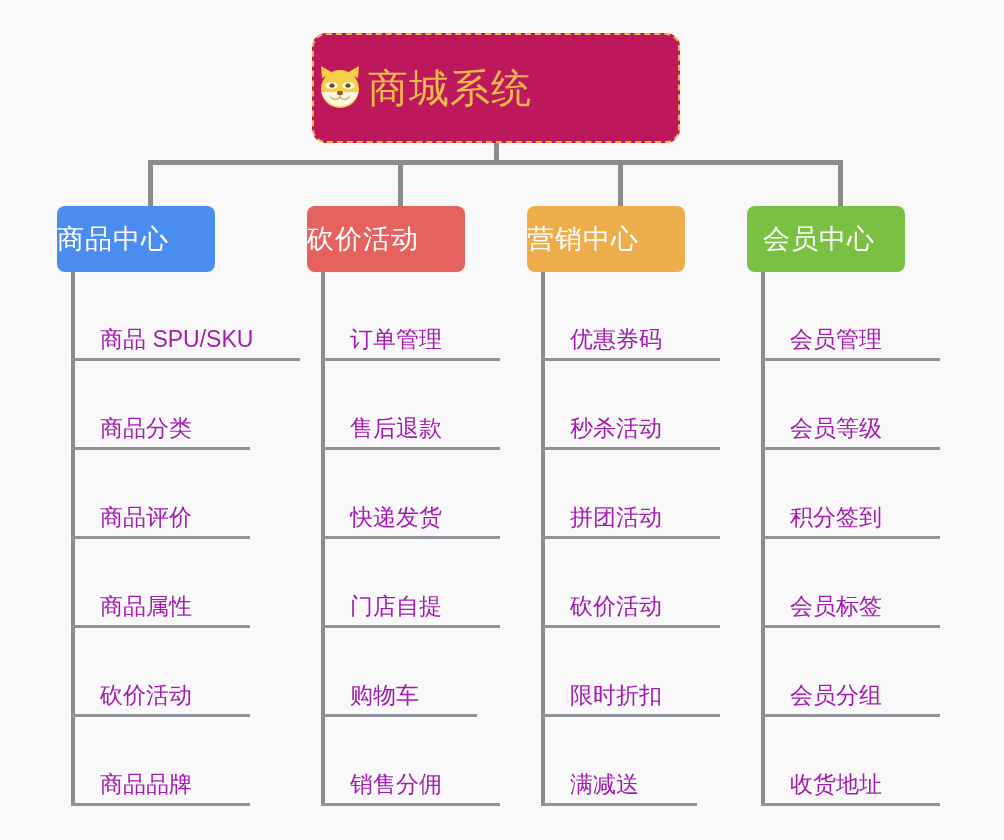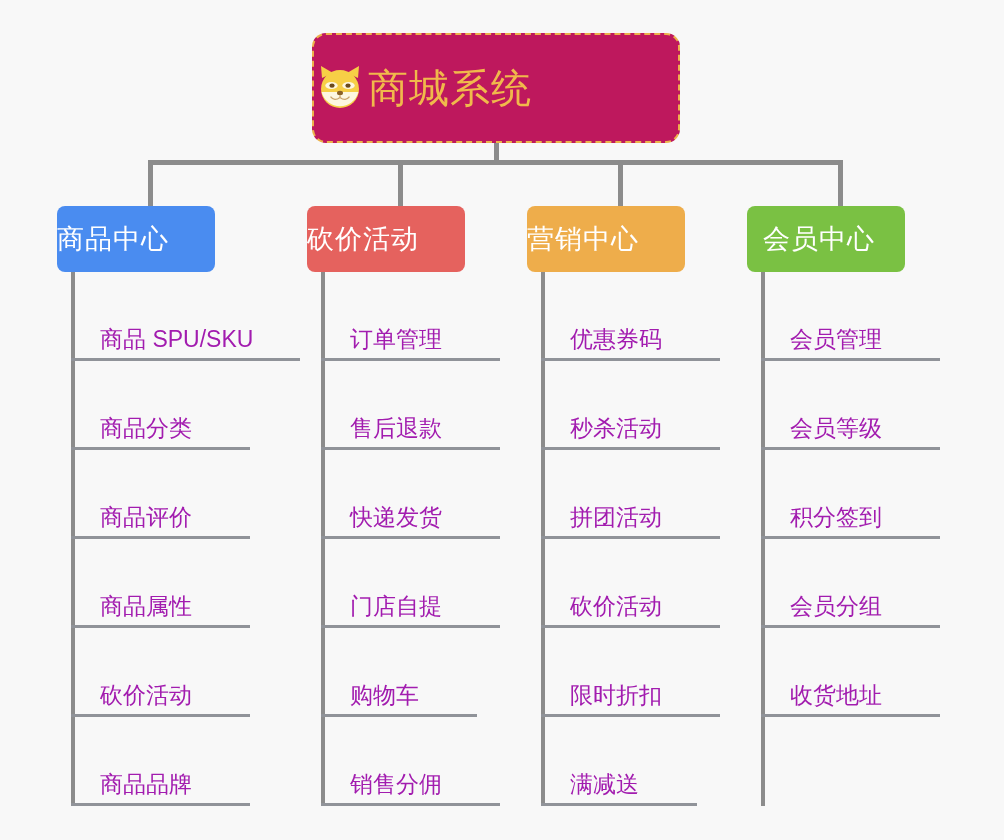--- a/index.html
+++ b/index.html
@@ -289,20 +289,24 @@
           </div>
           <div class="leaf">
             <span class="leaf-label">会员等级</span>
             <div class="leaf-underline" style="width: 179px;"></div>
           </div>
           <div class="leaf">
             <span class="leaf-label">积分签到</span>
             <div class="leaf-underline" style="width: 179px;"></div>
           </div>
           <div class="leaf">
+            <span class="leaf-label">会员标签</span>
+            <div class="leaf-underline" style="width: 179px;"></div>
+          </div>
+          <div class="leaf">
             <span class="leaf-label">会员分组</span>
             <div class="leaf-underline" style="width: 179px;"></div>
           </div>
           <div class="leaf">
             <span class="leaf-label">收货地址</span>
             <div class="leaf-underline" style="width: 179px;"></div>
           </div>
         </div>
       </div>
     </div>

